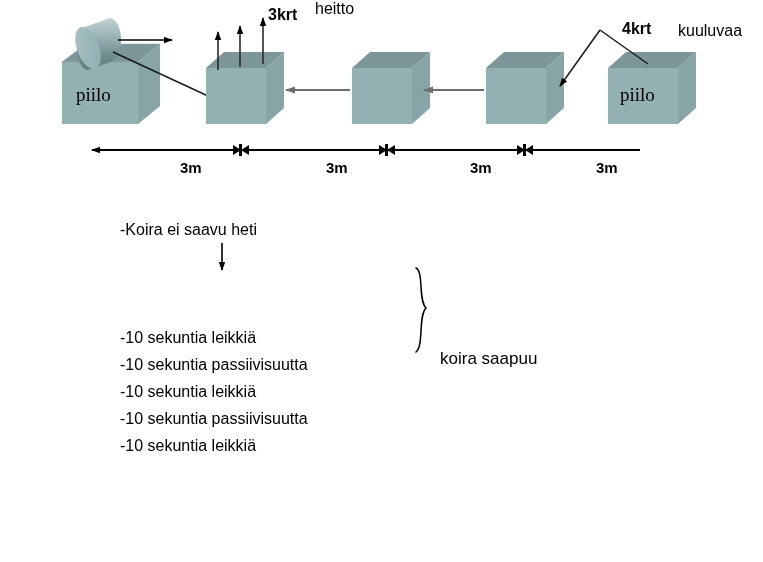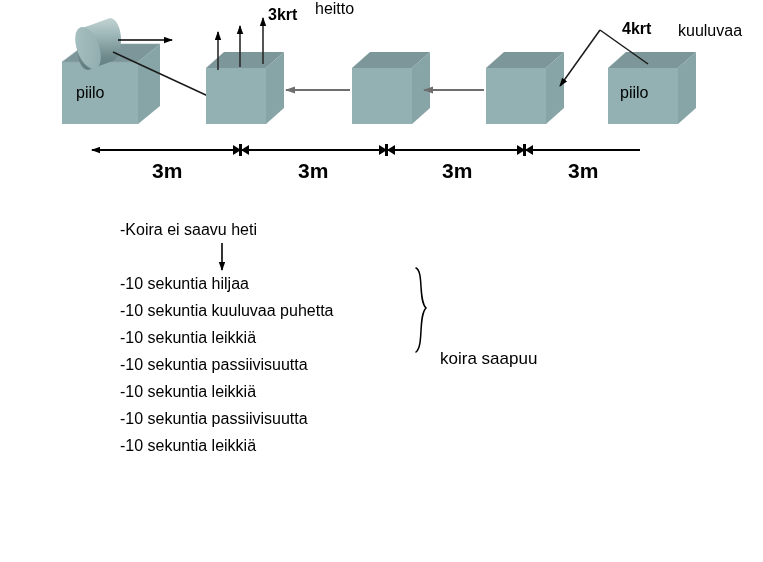--- a/index.html
+++ b/index.html
@@ -32,26 +32,28 @@
   }
   .label-krt {
     font-weight: bold;
     font-size: 16px;
   }
   .label-word {
     font-weight: normal;
     font-size: 16px;
   }
   .cube-label {
-    font-size: 16px;
+    font-size: 19px;
     font-weight: normal;
+    font-family: Liberation Serif, serif;
   }
   .dim-label {
     font-weight: bold;
-    font-size: 21px;
+    font-size: 15px;
+    margin-left: 28px;
   }
   .list-line {
     font-size: 16px;
     font-weight: normal;
   }
   .brace-text {
     font-size: 17px;
     font-weight: normal;
     margin-top: 48px;
   }
@@ -172,22 +174,20 @@
   <div class="txt label-krt" style="left:622px; top:21px;">4krt</div>
   <div class="txt label-word" style="left:678px; top:23px;">kuuluvaa</div>
 
   <div class="txt dim-label" style="left:152px; top:160px;">3m</div>
   <div class="txt dim-label" style="left:298px; top:160px;">3m</div>
   <div class="txt dim-label" style="left:442px; top:160px;">3m</div>
   <div class="txt dim-label" style="left:568px; top:160px;">3m</div>
 
   <div class="txt list-line" style="left:120px; top:222px;">-Koira ei saavu heti</div>
 
-  <div class="txt list-line" style="left:120px; top:276px;">-10 sekuntia hiljaa</div>
-  <div class="txt list-line" style="left:120px; top:303px;">-10 sekuntia kuuluvaa puhetta</div>
   <div class="txt list-line" style="left:120px; top:330px;">-10 sekuntia leikkiä</div>
   <div class="txt list-line" style="left:120px; top:357px;">-10 sekuntia passiivisuutta</div>
   <div class="txt list-line" style="left:120px; top:384px;">-10 sekuntia leikkiä</div>
   <div class="txt list-line" style="left:120px; top:411px;">-10 sekuntia passiivisuutta</div>
   <div class="txt list-line" style="left:120px; top:438px;">-10 sekuntia leikkiä</div>
 
   <div class="txt brace-text" style="left:440px; top:302px;">koira saapuu</div>
 
 </div>
 

